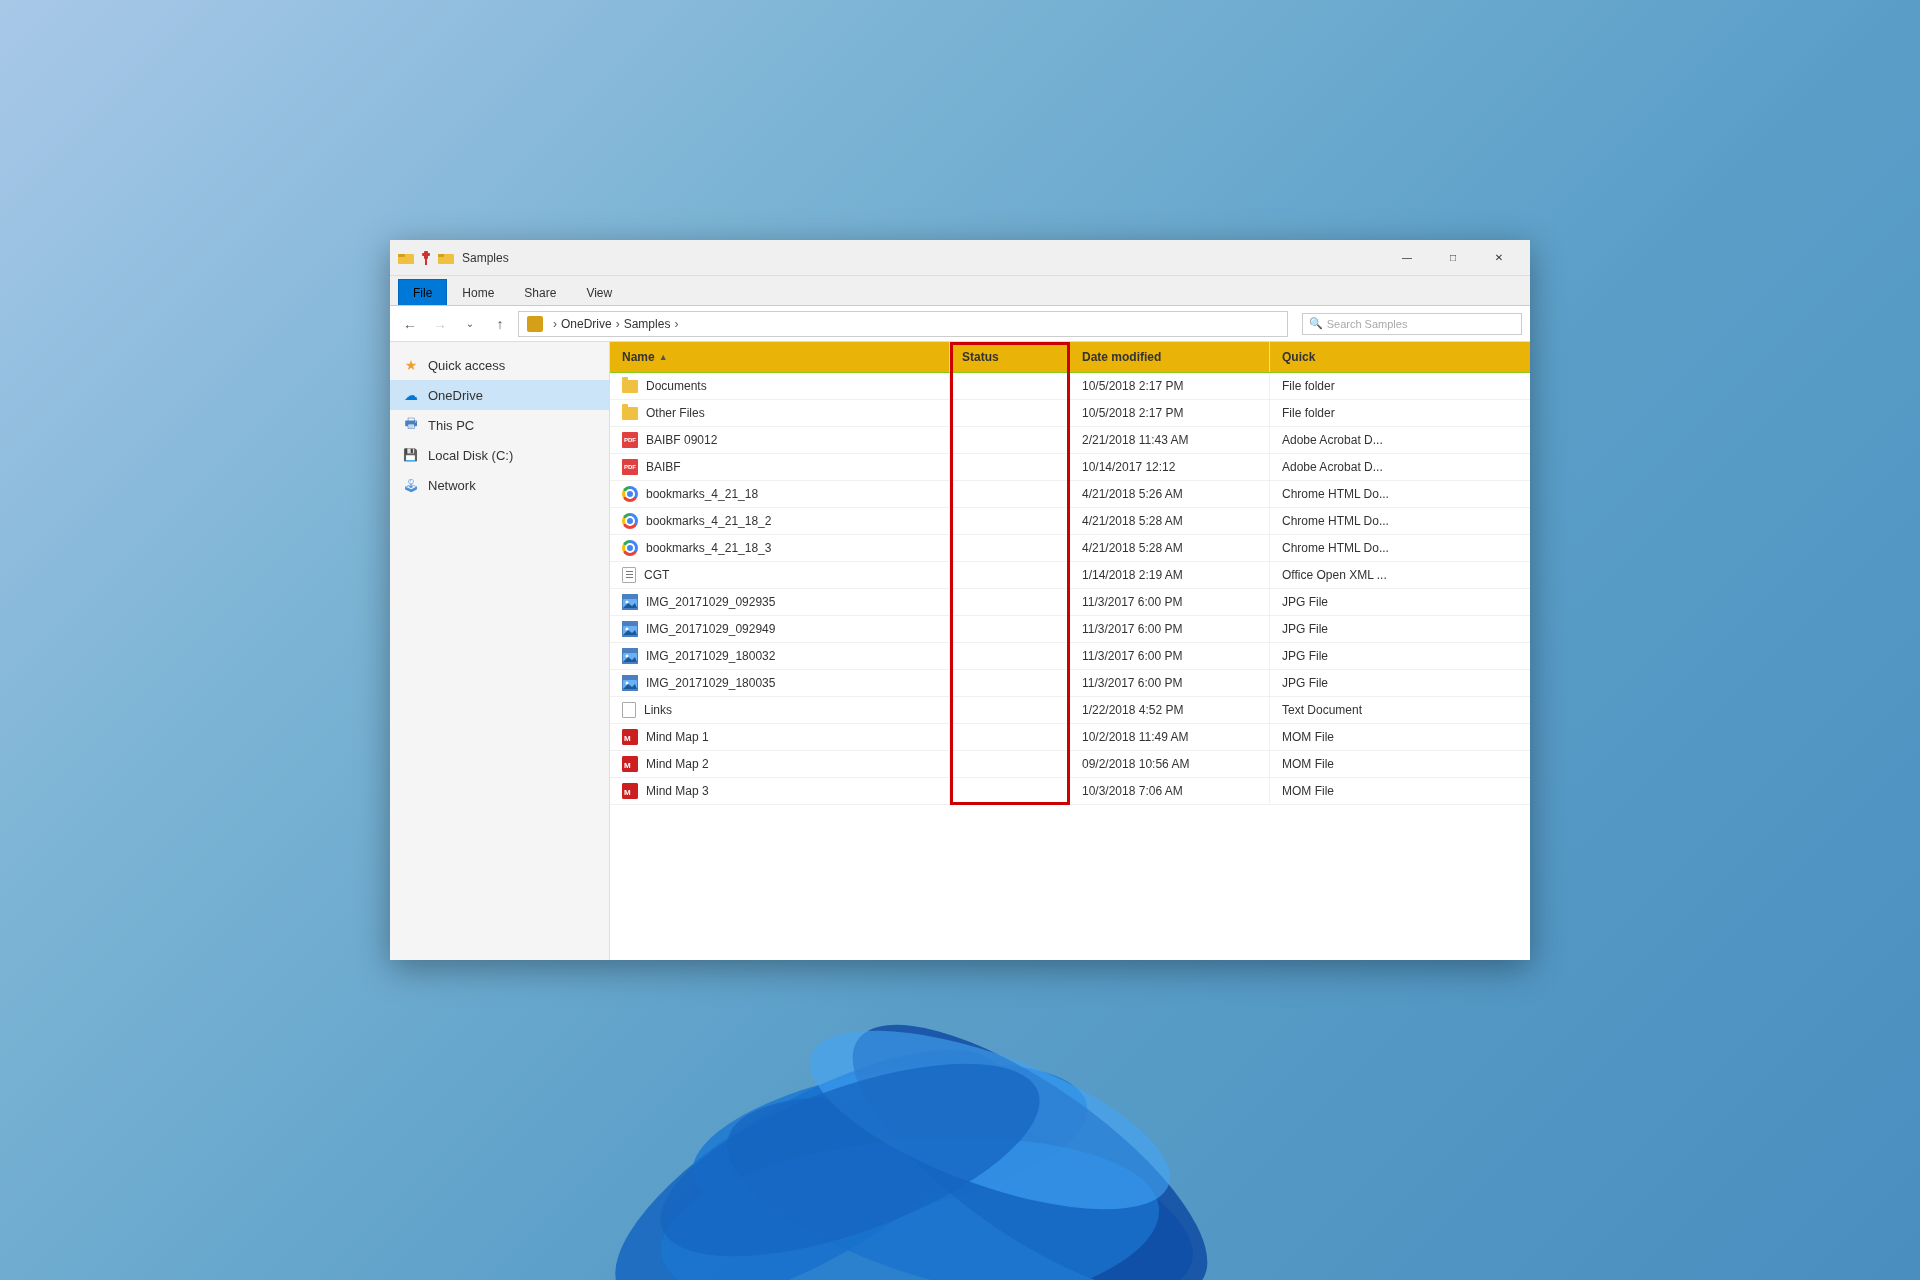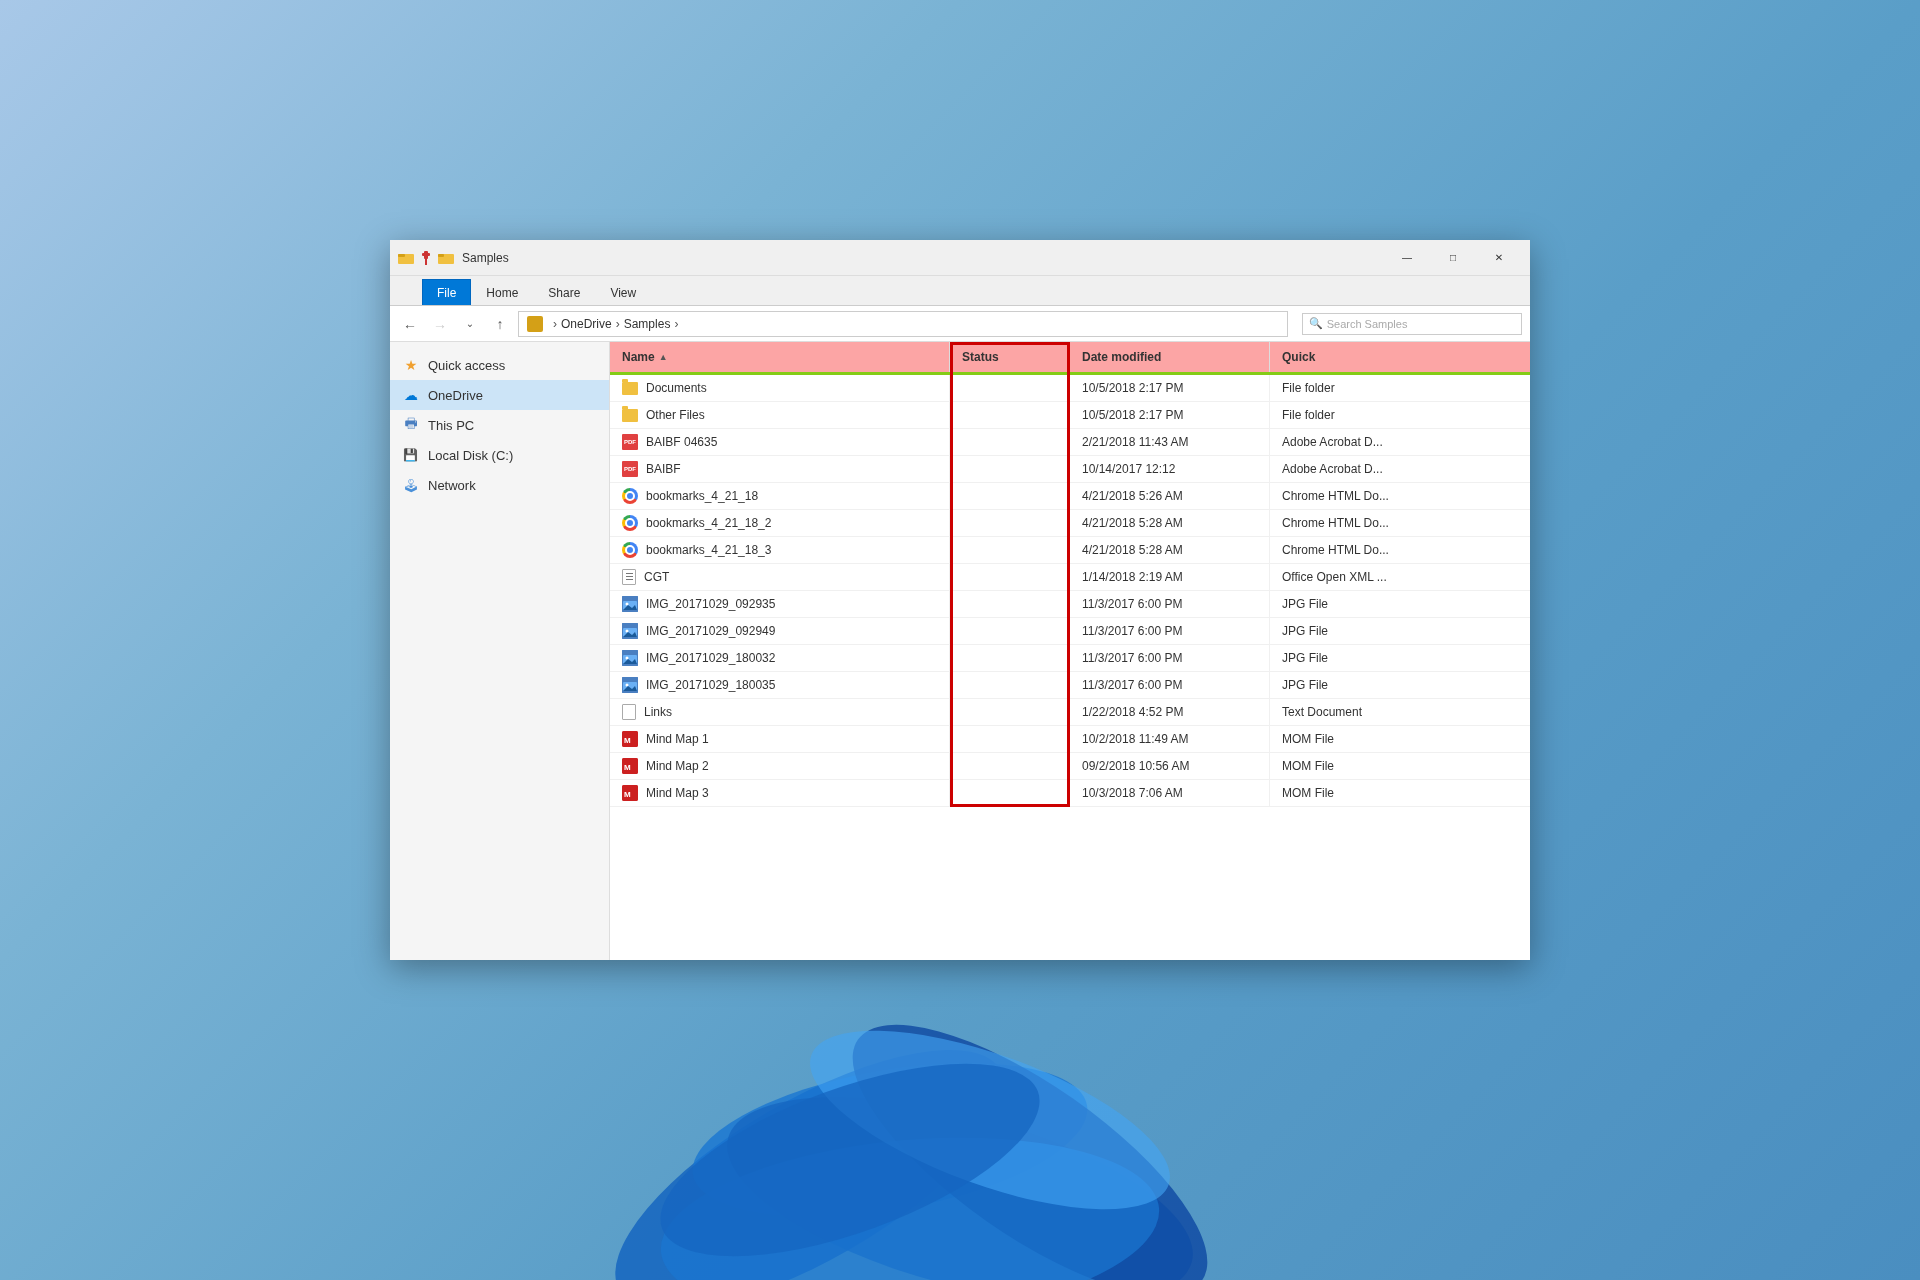--- a/index.html
+++ b/index.html
@@ -90,23 +90,22 @@
       color: #333;
       cursor: pointer;
       border: 1px solid transparent;
       border-bottom: none;
       height: 26px;
       display: flex;
       align-items: center;
     }
     .ribbon-tab.active {
       background: #0078d7;
-      color: #ffffff;
+      color: #000000;
       border-color: #0067c0;
-      margin-left: 24px;
     }
     
     .address-bar {
       display: flex;
       align-items: center;
       height: 36px;
       padding: 0 8px;
       background: #fff;
       border-bottom: 1px solid #ddd;
       gap: 6px;
@@ -180,22 +179,22 @@
     }
     
     .file-list-container {
       flex: 1;
       overflow-y: auto;
       background: #fff;
     }
     .file-list-header {
       display: grid;
       grid-template-columns: 340px 120px 200px 1fr;
-      border-bottom: 3px solid #84cc16;
-      background: #fca5a5;
+      border-bottom: 1px solid #84cc16;
+      background: #eab308;
       position: sticky;
       top: 0;
       z-index: 5;
     }
     .col-header {
       padding: 8px 12px;
       font-size: 12px;
       font-weight: 600;
       color: #333;
       border-right: 1px solid #ddd;
@@ -509,21 +508,21 @@
                 <div class="file-icon icon-folder"></div>
                 <span>Other Files</span>
               </div>
               <div class="file-cell"></div>
               <div class="file-cell">10/5/2018 2:17 PM</div>
               <div class="file-cell">File folder</div>
             </div>
             <div class="file-row">
               <div class="file-cell">
                 <div class="file-icon icon-pdf">PDF</div>
-                <span>BAIBF 04635</span>
+                <span>BAIBF 09012</span>
               </div>
               <div class="file-cell"></div>
               <div class="file-cell">2/21/2018 11:43 AM</div>
               <div class="file-cell">Adobe Acrobat D...</div>
             </div>
             <div class="file-row">
               <div class="file-cell">
                 <div class="file-icon icon-pdf">PDF</div>
                 <span>BAIBF</span>
               </div>

